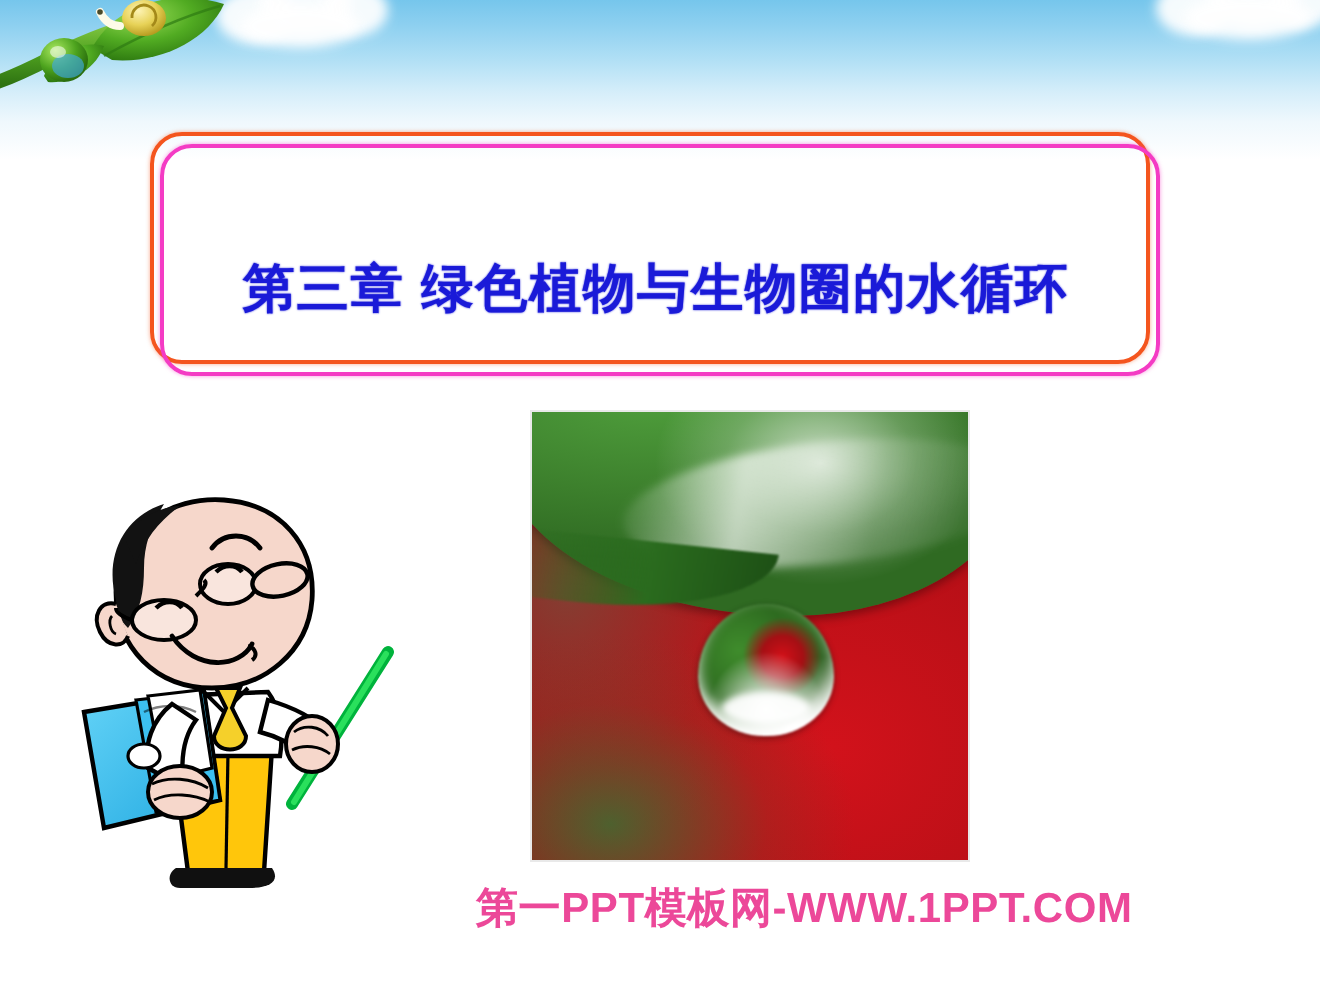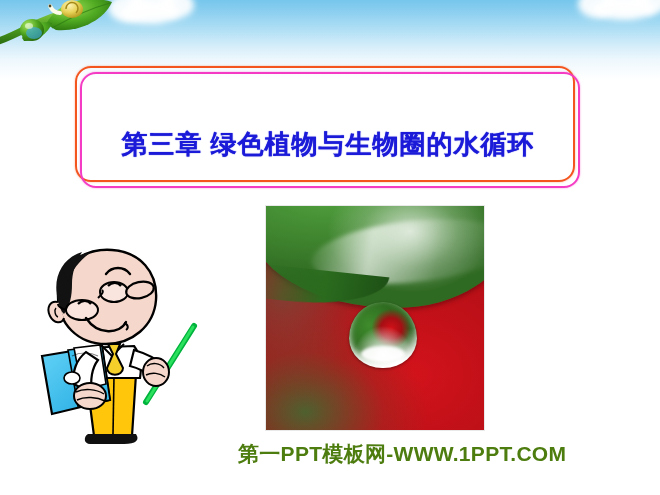--- a/index.html
+++ b/index.html
@@ -151,21 +151,21 @@
 
   
   .teacher { position: absolute; left: 28px; top: 244px; }
 
   
   .watermark {
     position: absolute;
     left: 238px; top: 440px;
     font-size: 21px;
     font-weight: bold;
-    color: #4d7c0f;
+    color: #ec4899;
     letter-spacing: .3px;
     white-space: nowrap;
   }
 </style>
 </head>
 <body>
 
 <div id="slide">
 
   <div class="sky"></div>

